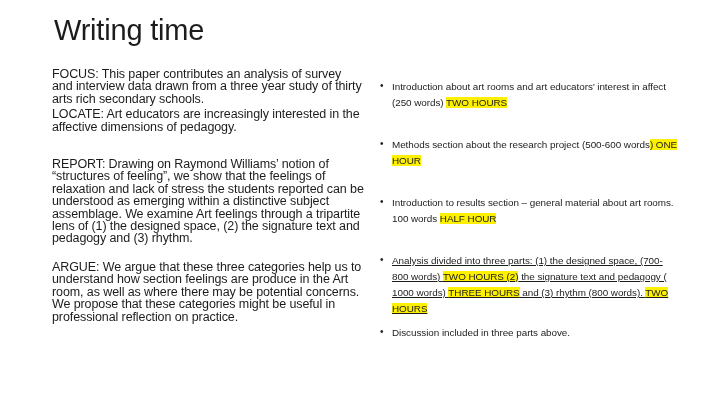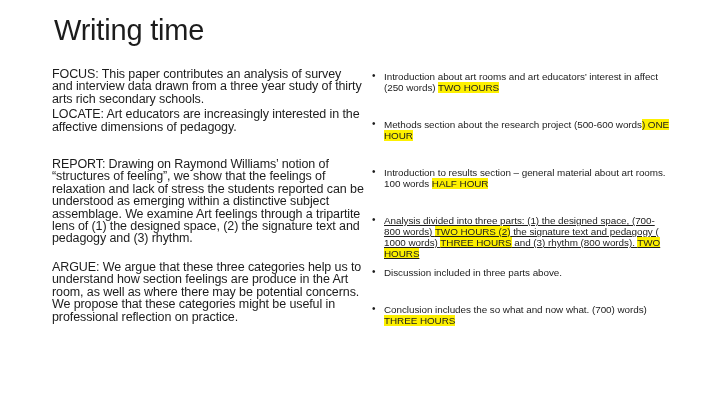--- a/index.html
+++ b/index.html
@@ -19,22 +19,22 @@
   .left-col{
     position:absolute;left:52px;top:68px;width:313px;
     font-size:12.5px;line-height:12.4px;letter-spacing:-0.1px;
   }
   .left-col p{margin:0;}
   .left-col p:nth-of-type(1){margin-bottom:3px;}
   .left-col p:nth-of-type(2){margin-bottom:25px;}
   .left-col p:nth-of-type(3){margin-bottom:16px;}
   .right-col{
     position:absolute;left:371px;top:71px;width:302px;
-    margin:0;padding:0;list-style:none;
-    font-size:9.9px;line-height:11px;letter-spacing:-0.05px;
+    margin:8px;padding:0;list-style:none;
+    font-size:9.9px;line-height:16px;letter-spacing:-0.05px;
   }
   .right-col li{position:relative;padding-left:13px;margin:0 0 26px 0;}
   .right-col li:nth-child(4){margin-bottom:8px;text-decoration:underline;}
   .right-col li:last-child{margin-bottom:0;}
   .right-col li::before{
     content:"\2022";position:absolute;left:1px;top:-1px;font-size:10px;
   }
   .hl{background:var(--hl,#FDF000);}
 </style>
 </head>
@@ -47,15 +47,14 @@
       <p>LOCATE: Art educators are increasingly interested in the affective dimensions of pedagogy.</p>
       <p>REPORT: Drawing on Raymond Williams’ notion of “structures of feeling”, we show that the feelings of relaxation and lack of stress the students reported can be understood as emerging within a distinctive subject assemblage. We examine Art feelings through a tripartite lens of (1) the designed space, (2) the signature text and pedagogy and (3) rhythm.</p>
       <p>ARGUE: We argue that these three categories help us to understand how section feelings are produce in the Art room, as well as where there may be potential concerns. We propose that these categories might be useful in professional reflection on practice.</p>
     </div>
   <ul class="right-col">
       <li><span>Introduction about art rooms and art educators’ interest in affect (250 words) </span><span class="hl">TWO HOURS</span></li>
       <li><span>Methods section about the research project (500-600 words</span><span class="hl">) ONE HOUR</span></li>
       <li><span>Introduction to results section – general material about art rooms. 100 words </span><span class="hl">HALF HOUR</span></li>
       <li><span>Analysis divided into three parts: (1) the designed space, (700- 800 words) </span><span class="hl">TWO HOURS (2)</span><span> the signature text and pedagogy ( 1000 words) </span><span class="hl">THREE HOURS</span><span> and (3) rhythm (800 words). </span><span class="hl">TWO HOURS</span></li>
       <li><span>Discussion included in three parts above.</span></li>
-      <li><span>Conclusion includes the so what and now what. (700) words) </span><span class="hl">THREE HOURS</span></li>
     </ul>
 </div>
 
 </body></html>

